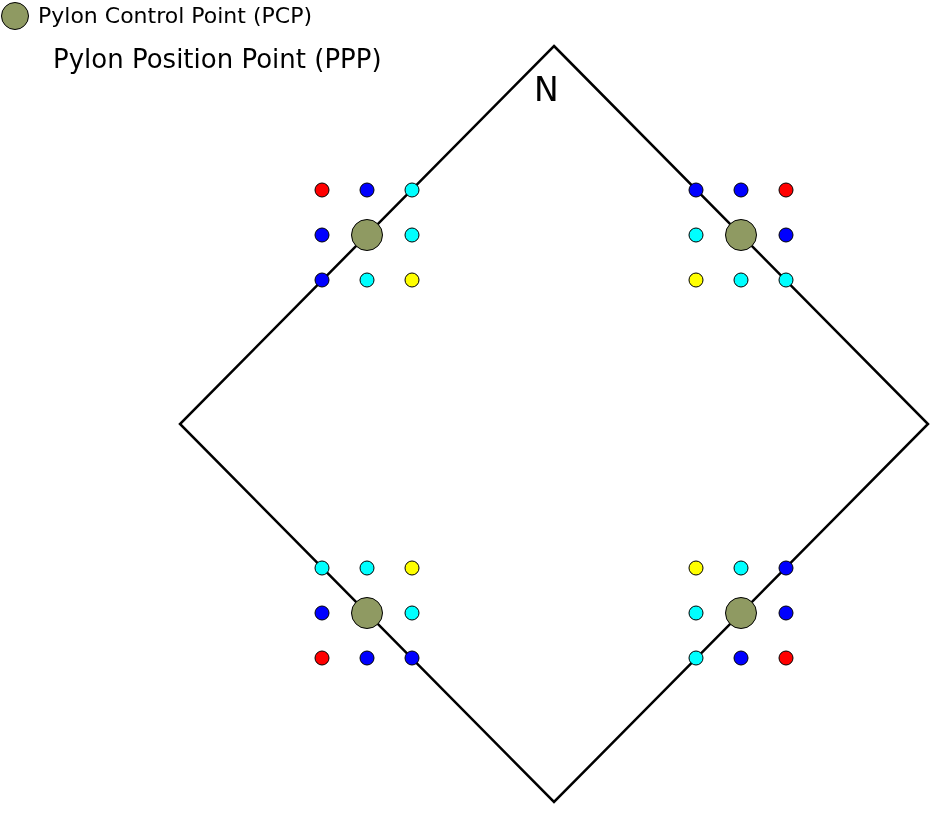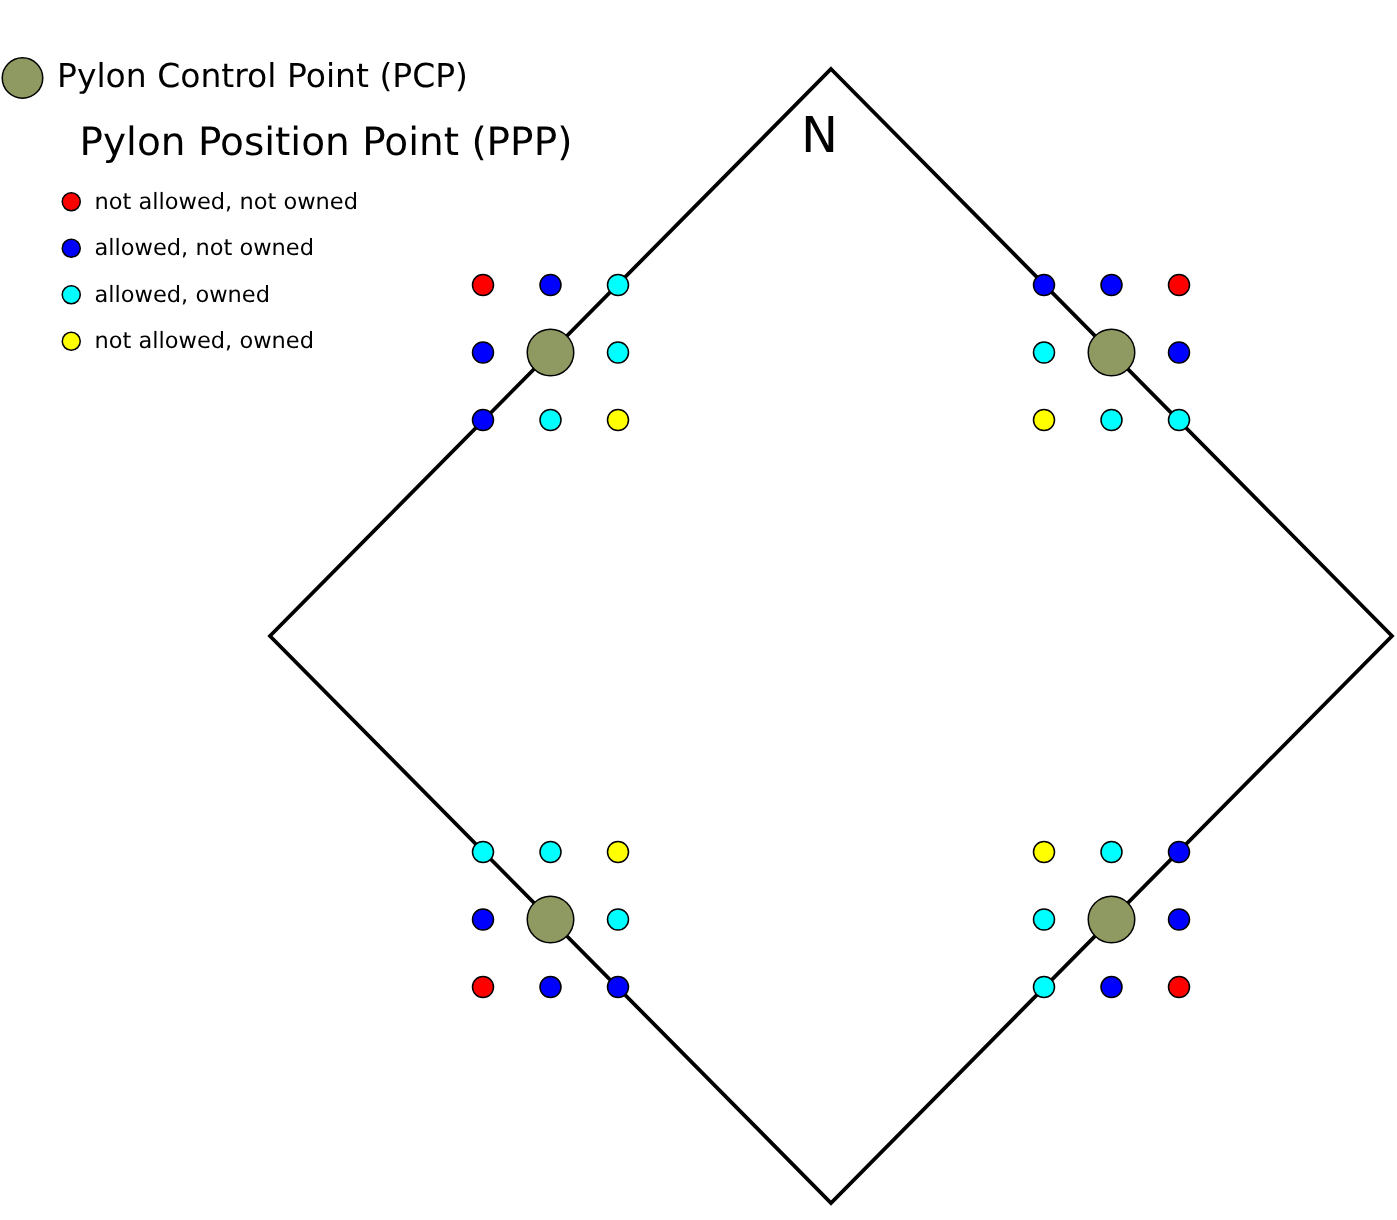--- a/index.html
+++ b/index.html
@@ -23,21 +23,20 @@
   .legend {
     position: absolute;
     top: 0; left: 0;
     z-index: 2;
   }
   .pcp-row {
     display: flex;
     align-items: center;
     gap: 9px;
     padding: 2px 0 0 1px;
-    margin-top: 36px;
   }
   .pcp-swatch {
     width: 28px; height: 28px;
     border-radius: 50%;
     border: 1px solid #000;
     flex: 0 0 auto;
   }
   .pcp-label { font-size: 22px; line-height: 1.2; }
   .ppp-title {
     font-size: 26px;
@@ -113,35 +112,17 @@
       <circle cx="741" cy="658" r="7" fill="#0000ff" stroke="#000000" stroke-width="1"></circle>
       <circle cx="786" cy="658" r="7" fill="#ff0000" stroke="#000000" stroke-width="1"></circle>
     </svg>
 
   <div class="legend">
     <div class="pcp-row">
       <span class="pcp-swatch" style="background: rgb(143, 154, 98);"></span>
       <span class="pcp-label">Pylon Control Point (PCP)</span>
     </div>
     <div class="ppp-title">Pylon Position Point (PPP)</div>
-    <div id="legend-items">
-        <div class="legend-row">
-          <span class="legend-dot" style="background: rgb(255, 0, 0);"></span>
-          <span class="legend-label">not allowed, not owned</span>
-        </div>
-        <div class="legend-row">
-          <span class="legend-dot" style="background: rgb(0, 0, 255);"></span>
-          <span class="legend-label">allowed, not owned</span>
-        </div>
-        <div class="legend-row">
-          <span class="legend-dot" style="background: rgb(0, 255, 255);"></span>
-          <span class="legend-label">allowed, owned</span>
-        </div>
-        <div class="legend-row">
-          <span class="legend-dot" style="background: rgb(255, 255, 0);"></span>
-          <span class="legend-label">not allowed, owned</span>
-        </div>
-      </div>
   </div>
 
   <div class="north">N</div>
 
 </div>
 
 </body></html>

